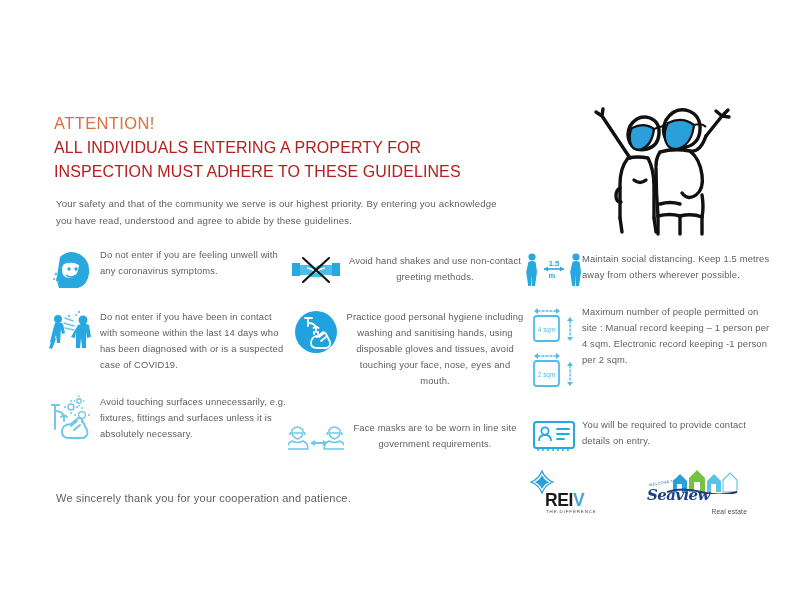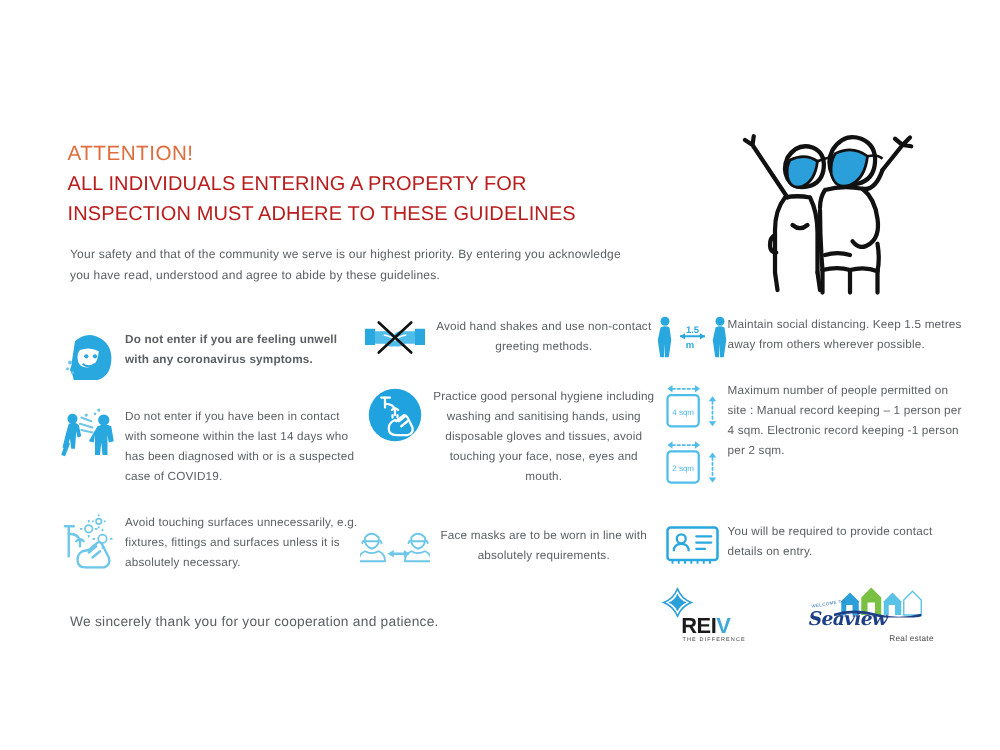--- a/index.html
+++ b/index.html
@@ -38,21 +38,21 @@
   .row { display: flex; align-items: flex-start; }
   .icon-cell {
     flex: 0 0 56px; display: flex; justify-content: center;
     align-items: flex-start; padding-top: 2px;
   }
   .txt {
     font-size: 9.4px; line-height: 1.70; color: #5b5f63;
     letter-spacing: .15px; padding-top: 1px;
   }
   
-  .c1r1 { margin-top: 16px; font-weight: bold; }
+  .c1r1 { margin-top: 0; }
   .c1r2 { margin-top: 18px; }
   .c1r3 { margin-top: 20px; }
   
   .c2r1 { margin-top: 6px; }
   .c2r2 { margin-top: 18px; }
   .c2r3 { margin-top: 30px; }
   
   .c3r1 { margin-top: 4px; }
   .c3r2 { margin-top: 17px; }
   .c3r3 { margin-top: 25px; }
@@ -245,21 +245,21 @@
               <path d="M3 11 l-1.5 3 M16 11 l1.5 3"></path>
               <path d="M4 20 q5 3 11 0 q5 2 5 8 l-21 0 q0 -6 5 -8 z"></path>
               <path d="M41 9 q5 -6 11 0 q1 7 -5.5 9 q-6.5 -2 -5.5 -9 z"></path>
               <path d="M41.5 12 l10 0"></path>
               <path d="M40 11 l-1.5 3 M53 11 l1.5 3"></path>
               <path d="M41 20 q5 3 11 0 q5 2 5 8 l-21 0 q0 -6 5 -8 z"></path>
             </g>
             <path d="M22 22 l5 -3 0 2 8 0 0 -2 5 3 -5 3 0 -2 -8 0 0 2 z" fill="#6EC7E8"></path>
           </svg>
         </div>
-        <div class="txt">Face masks are to be worn in line with absolutely requirements.</div>
+        <div class="txt">Face masks are to be worn in line site government requirements.</div>
       </div>
     </div>
 
     <div class="col col3">
 
       <div class="row c3r1">
         <div class="icon-cell">
           <svg width="56" height="34" viewBox="0 0 56 34" aria-hidden="true">
             <g fill="#29A8E0">
               <circle cx="6" cy="5" r="3.6"></circle>

